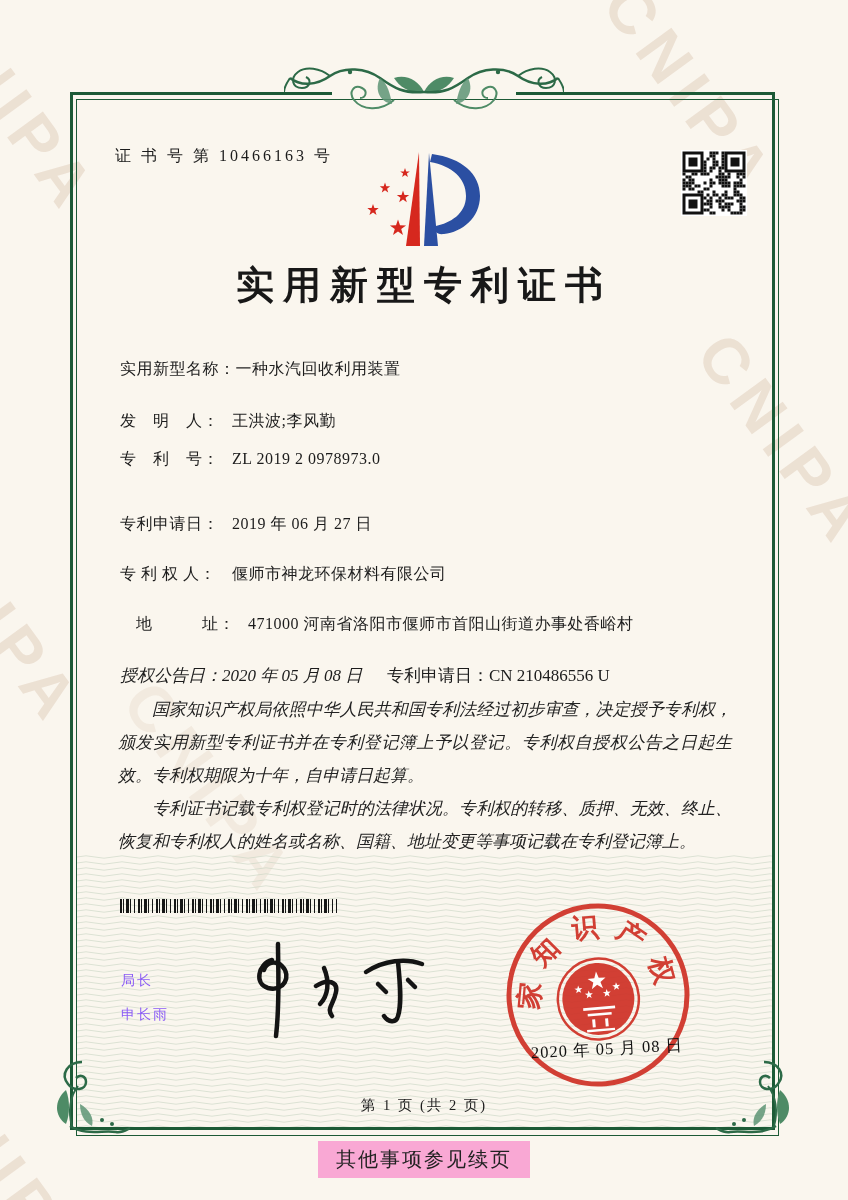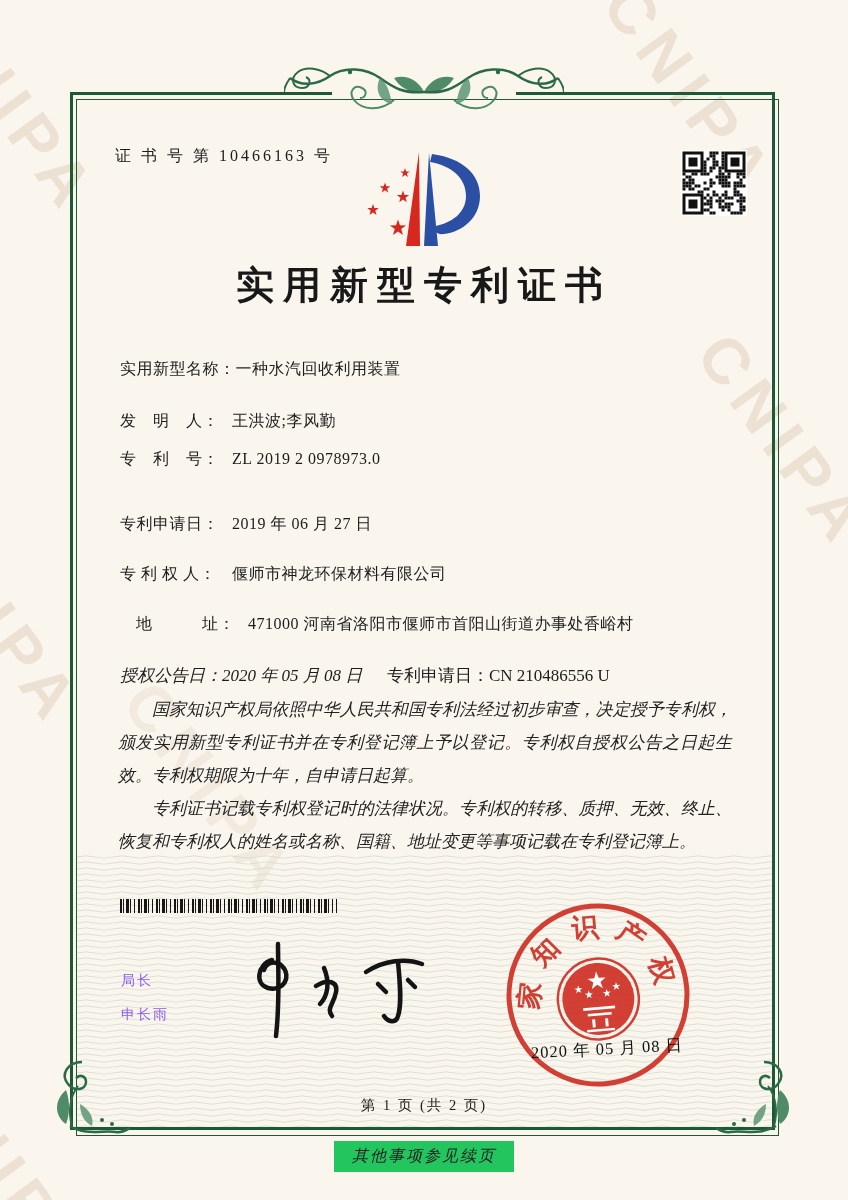--- a/index.html
+++ b/index.html
@@ -90,21 +90,21 @@
   .seal{position:absolute;left:503px;top:900px;opacity:0.93;}
   .seal-date{
     position:absolute;left:531px;top:1038px;width:160px;
     font-size:16.5px;color:#111;letter-spacing:1px;
     transform:rotate(-3deg);white-space:nowrap;
   }
   
   .page-info{position:absolute;left:0;right:0;top:1096px;text-align:center;font-size:14.5px;letter-spacing:2px;}
   .note-box{
     position:absolute;top:1141px;left:50%;transform:translateX(-50%);
-    background:#22c55e;padding:5px 18px;font-size:16px;font-style:italic;
+    background:#f9a8d4;padding:5px 18px;font-size:20px;
     letter-spacing:2px;color:#222;white-space:nowrap;
   }
 </style>
 </head>
 <body>
 
 <div class="page" style="--green: #1c5a36;">
 
   <span class="wm wm1">CNIPA</span>
   <span class="wm wm2">CNIPA</span>

